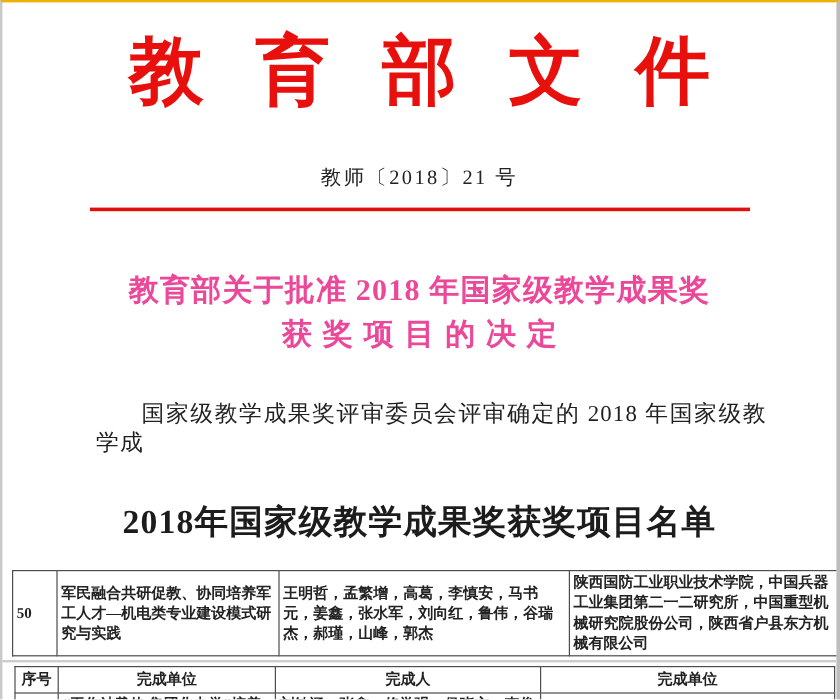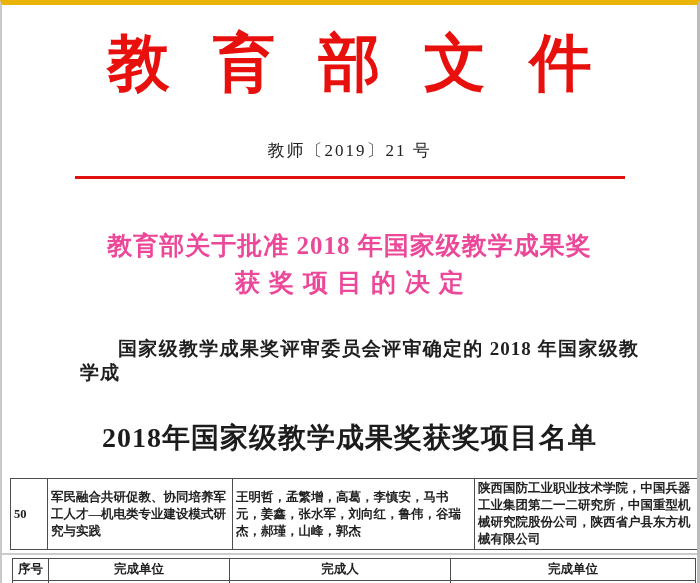--- a/index.html
+++ b/index.html
@@ -1,21 +1,21 @@
 <!DOCTYPE html>
 <html><head>
 <meta charset="utf-8">
 <style>
   html,body{margin:0;padding:0;background:#ffffff;}
   .page{
     position:relative;
     width:700px;height:583px;
     box-sizing:border-box;
     background:#ffffff;
-    border-top:5px solid #eab308;
+    border-top:2px solid #eab308;
     border-left:2px solid #c9c9c9;
     border-right:3px solid #bdbdbd;
     overflow:hidden;
     font-family:"Liberation Serif", serif;
     color:#1a1a1a;
   }
   .doc-header{
     margin-top:24px;
     text-align:center;
     color:#e8100c;
@@ -50,21 +50,20 @@
   .doc-title .l1{letter-spacing:1px;}
   .doc-title .l2{letter-spacing:9px;padding-left:9px;}
   .body-line{
     margin:36px 58px 0 78px;
     text-indent:2em;
     font-size:19px;
     line-height:24px;
     color:#1f1f1f;
     text-align:justify;
     letter-spacing:1px;
-    font-weight:bold;
   }
   .list-title{
     margin-top:34px;
     text-align:center;
     font-family:Liberation Serif, serif;
     font-weight:600;
     font-size:28px;
     color:#1c1c1c;
     letter-spacing:1px;
   }
@@ -99,21 +98,21 @@
   }
   .frag-bottom{margin-top:3px;}
 </style>
 </head>
 <body>
 
 <div class="page">
 
   <div class="doc-header">教 育 部 文 件</div>
 
-  <div class="doc-number">教师〔2019〕21 号</div>
+  <div class="doc-number">教师〔2018〕21 号</div>
 
   <div class="red-rule"></div>
 
   <div class="doc-title">
     <div class="l1">教育部关于批准 2018 年国家级教学成果奖</div>
     <div class="l2">获奖项目的决定</div>
   </div>
 
   <p class="body-line">国家级教学成果奖评审委员会评审确定的 2018 年国家级教学成</p>
 

